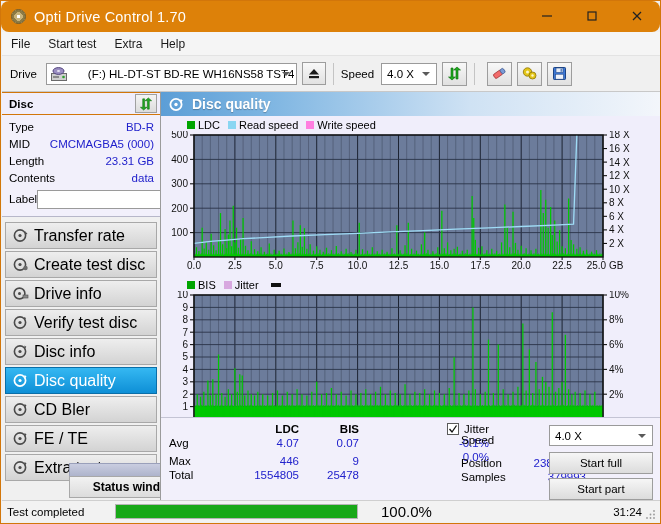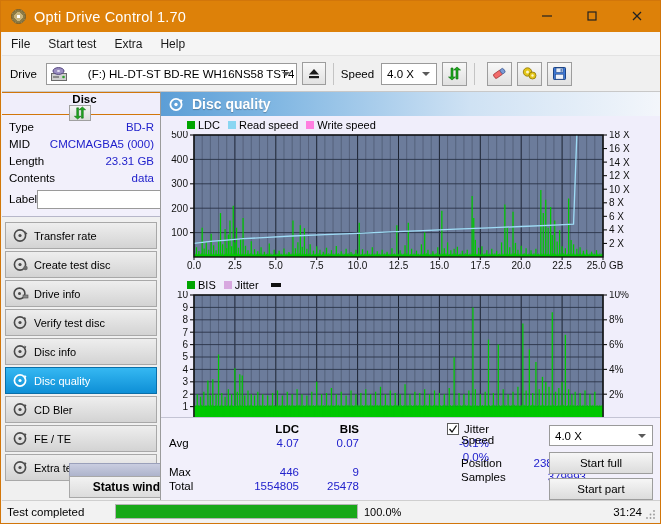--- a/index.html
+++ b/index.html
@@ -16,21 +16,21 @@
     width: 661px; height: 524px;
     background: #f0f0f0;
     border: 1px solid #d2760a;
     overflow: hidden;
   }
 
   
   #titlebar {
     position: absolute; left: 0; top: 0; width: 659px; height: 31px;
     background: #dd8109;
-    display: flex; align-items: center;
+    display: flex; align-items: center; border-radius: 8px;
   }
   #title-icon {
     width: 17px; height: 17px; margin-left: 9px; margin-right: 7px;
     position: relative;
   }
   #title-icon .disc {
     position:absolute; left:1px; top:1px; width:15px; height:15px;
     border-radius: 50%;
     background: radial-gradient(circle at 50% 50%, #fff 0 18%, #c9b37a 19% 45%, #8d7b45 46% 70%, #e7d9a8 71% 100%);
     border: 1px solid #6d5e33;
@@ -95,21 +95,20 @@
 
   
   #sidebar {
     position: absolute; left: 1px; top: 91px; width: 158px; height: 409px;
     background: #f0f0f0;
   }
   #disc-hdr {
     height: 23px; background: #f0eefb; border-bottom: 1px solid #d2760a;
     display: flex; align-items: center; justify-content: space-between;
     border-top: 1px solid #d2760a;
-    flex-direction: column;
   }
   #disc-hdr .t { font-weight: bold; font-size: 11.5px; margin-left: 7px; color:#000; }
   #disc-refresh {
     width: 22px; height: 19px; margin-right: 3px;
     background: linear-gradient(#f4f4f4,#dcdcdc); border: 1px solid #a0a0a0;
     display: flex; align-items: center; justify-content: center;
   }
   #disc-info {
     background: #f2f0fb; padding: 3px 6px 5px 7px; border-bottom: 1px solid #b7b7c9;
   }
@@ -126,21 +125,21 @@
     width: 22px; height: 21px;
     background: linear-gradient(#f4f4f4,#dcdcdc); border: 1px solid #a0a0a0;
     display: flex; align-items: center; justify-content: center;
   }
   .navgap { height: 5px; background: #f0f0f0; }
   .navbtn {
     height: 27px; margin: 0 3px 2px 3px;
     background: linear-gradient(#eeeeee,#d3d3d3);
     border: 1px solid #a8a8a8;
     display: flex; align-items: center;
-    font-size: 11px; color: #000;
+    font-size: 16px; color: #000;
   }
   .navbtn.sel {
     background: linear-gradient(#35b8f2,#0e8fd6);
     border: 1px solid #0a6ea8; color: #fff;
   }
   .navbtn .nicon { width: 26px; display: flex; justify-content: center; margin-left: 2px; }
   #status-wrap {
     position: absolute; left: 16px; bottom: 0; width: 158px; margin-left: 48px;
   }
   #status-btn {
@@ -202,21 +201,21 @@
   #statusbar {
     position: absolute; left: 1px; bottom: 1px; width: 658px; height: 22px;
     background: #f2f2f2; border-top: 1px solid #cfcfcf;
     display: flex; align-items: center;
   }
   #sb-text { width: 113px; padding-left: 5px; font-size: 11.5px; color:#000; }
   #sb-progwrap {
     width: 243px; height: 15px; background: #fff; border: 1px solid #b5b5b5;
   }
   #sb-prog { height: 100%; background: #18a818; }
-  #sb-pct { width: 95px; padding-left: 6px; font-size: 11px; color:#000;}
+  #sb-pct { width: 95px; padding-left: 23px; font-size: 15px; color:#000;}
   #sb-time { flex: 1; text-align: right; padding-right: 18px; font-size: 11.5px; color:#000;}
   #sb-grip { position: absolute; right: 3px; bottom: 2px; width: 12px; height: 12px; }
 </style>
 </head>
 <body>
 
 <div id="app">
 
   <div id="titlebar">
     <div id="title-icon">
@@ -1874,21 +1873,21 @@
         <div style="display:flex;">
           <span style="width:60px;"></span>
           <span class="stat-col-hdr" style="width:70px; text-align:right;">LDC</span>
           <span class="stat-col-hdr" style="width:60px; text-align:right;">BIS</span>
         </div>
         <div style="display:flex; margin-top:2px;">
           <span class="lbl" style="width:60px;">Avg</span>
           <span class="val" style="width:70px; text-align:right;">4.07</span>
           <span class="val" style="width:60px; text-align:right;">0.07</span>
         </div>
-        <div style="display:flex; margin-top:17px;">
+        <div style="display:flex; margin-top:6px;">
           <span class="lbl" style="width:60px;">Max</span>
           <span class="val" style="width:70px; text-align:right;">446</span>
           <span class="val" style="width:60px; text-align:right;">9</span>
         </div>
         <div style="display:flex; margin-top:2px;">
           <span class="lbl" style="width:60px;">Total</span>
           <span class="val" style="width:70px; text-align:right;">1554805</span>
           <span class="val" style="width:60px; text-align:right;">25478</span>
         </div>
       </div>

